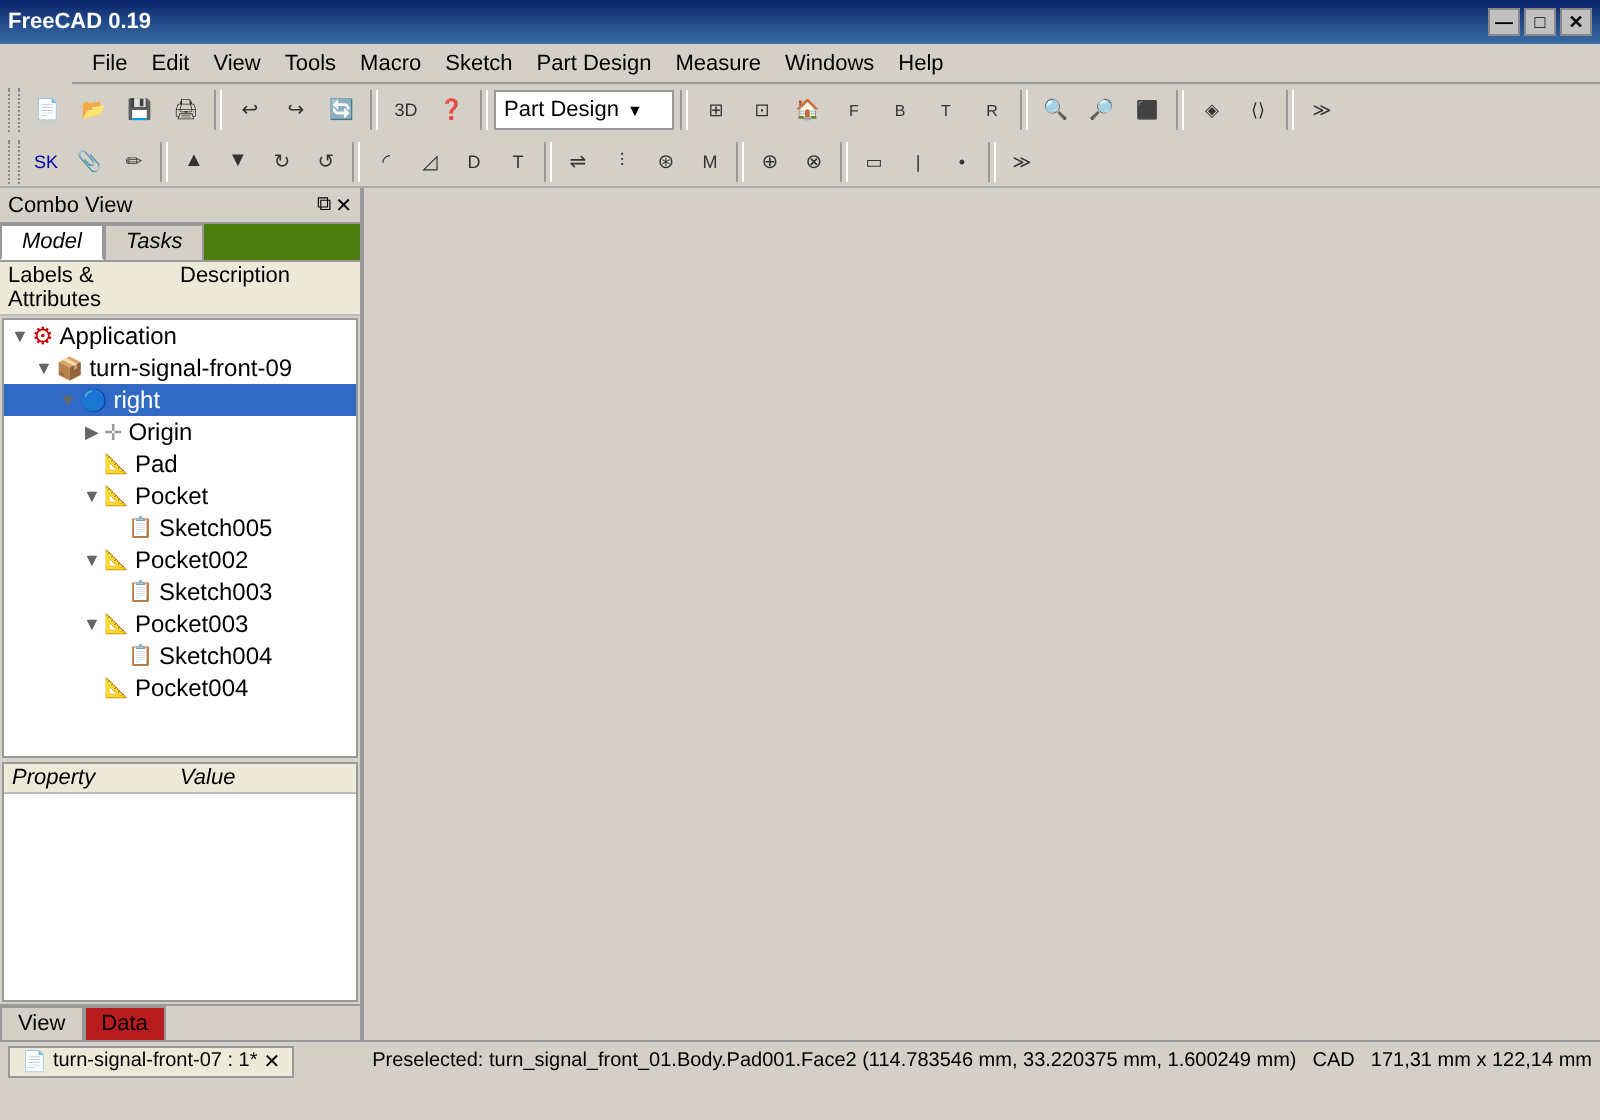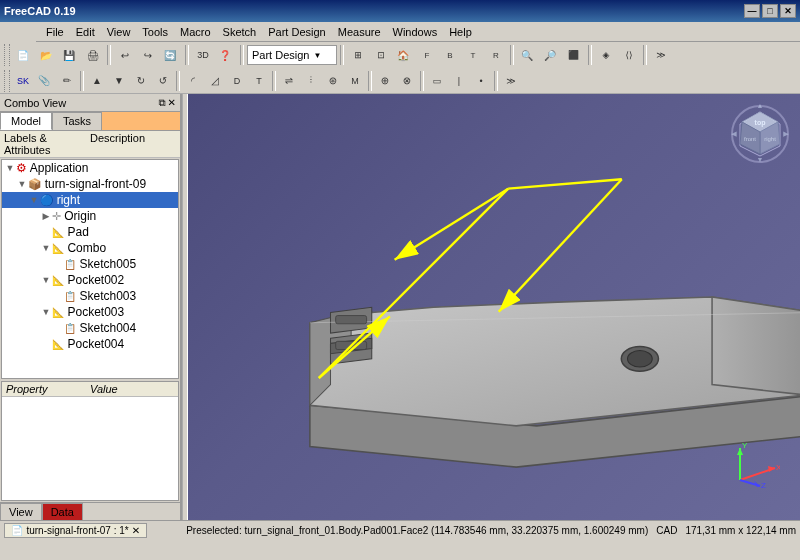--- a/index.html
+++ b/index.html
@@ -92,22 +92,23 @@
       justify-content: space-between;
       padding: 0 4px;
       font-size: 11px;
     }
     .combo-view-title { font-weight: normal; }
     .combo-view-icons { display: flex; gap: 2px; }
     .combo-icon { font-size: 10px; cursor: pointer; }
 
     .panel-tabs {
       display: flex;
-      background: #fdba74;
+      background: #4d7c0f;
       border-bottom: 1px solid #999;
+      font-style: italic;
     }
     .panel-tab {
       padding: 2px 10px;
       font-size: 11px;
       cursor: pointer;
       border: 1px solid #999;
       border-bottom: none;
       background: #d4d0c8;
     }
     .panel-tab.active {
@@ -370,21 +371,21 @@
   <div class="tb-btn" style="font-size:10px">⊗</div>
   <div class="toolbar-separator"></div>
 
   <div class="tb-btn" style="font-size:9px">▭</div>
   <div class="tb-btn" style="font-size:9px">|</div>
   <div class="tb-btn" style="font-size:9px">•</div>
   <div class="toolbar-separator"></div>
   <div class="tb-btn" style="font-size:9px">≫</div>
 </div>
 
-<div class="main-layout" style="height: 426px; display:flex;">
+<div class="main-layout" style="height: 426px; display:flex;flex-direction:column;">
 
   <div class="left-panel">
 
     <div class="combo-view-header">
       <span class="combo-view-title">Combo View</span>
       <div class="combo-view-icons">
         <span class="combo-icon">⧉</span>
         <span class="combo-icon">✕</span>
       </div>
     </div>
@@ -427,21 +428,21 @@
 
       <div class="tree-item" style="padding-left:38px;">
         <span class="tree-expand" style="width:12px;"></span>
         <span style="font-size:10px; margin-right:3px; color:#555;">📐</span>
         <span class="tree-label">Pad</span>
       </div>
 
       <div class="tree-item" style="padding-left:38px;">
         <span class="tree-expand">▼</span>
         <span style="font-size:10px; margin-right:3px; color:#555;">📐</span>
-        <span class="tree-label">Combo</span>
+        <span class="tree-label">Pocket</span>
       </div>
 
       <div class="tree-item" style="padding-left:50px;">
         <span class="tree-expand" style="width:12px;"></span>
         <span style="font-size:10px; margin-right:3px; color:#a55;">📋</span>
         <span class="tree-label">Sketch005</span>
       </div>
 
       <div class="tree-item" style="padding-left:38px;">
         <span class="tree-expand">▼</span>

